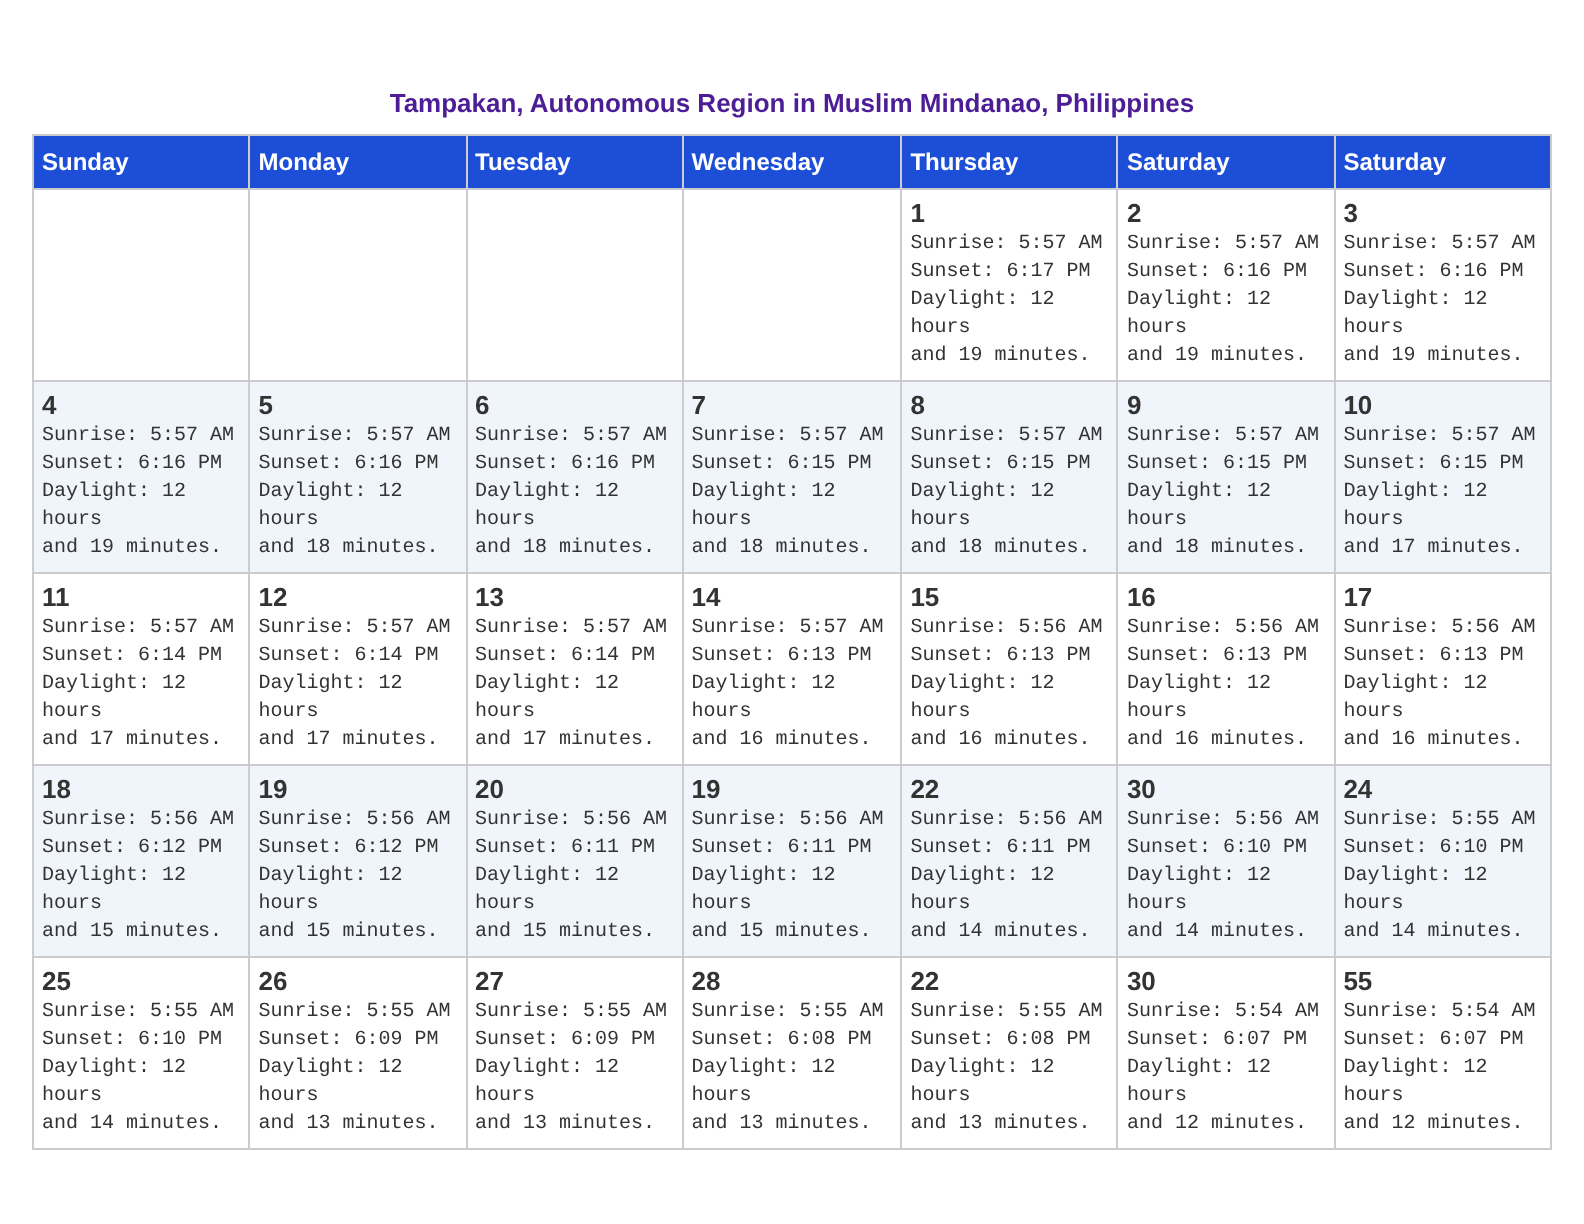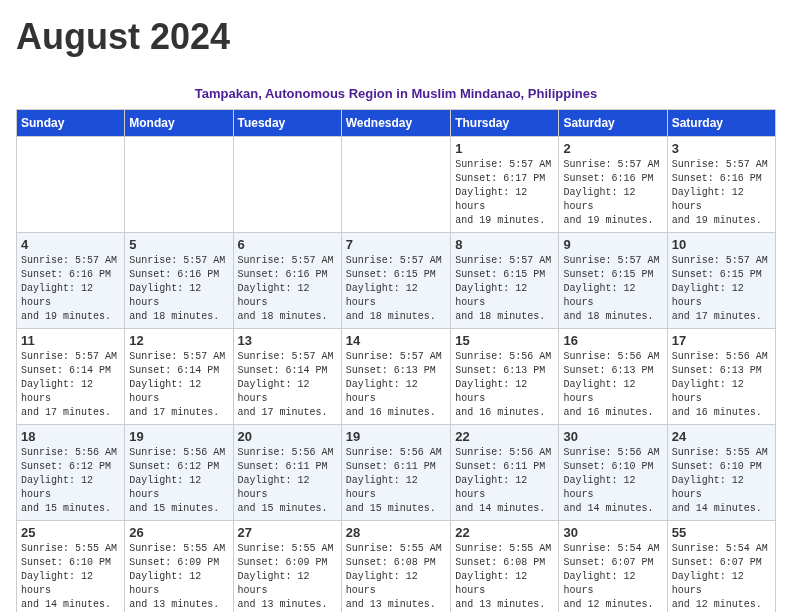--- a/index.html
+++ b/index.html
@@ -94,21 +94,20 @@
     .logo-bird {
       width: 20px;
       height: 18px;
       margin-left: 2px;
     }
   </style>
 </head>
 <body>
 
 <div class="header-section">
-  <div class="month-title">August 2024</div>
 </div>
 
 <div class="subtitle">Tampakan, Autonomous Region in Muslim Mindanao, Philippines</div>
 
 <table class="calendar-table">
   <thead>
     <tr id="weekday-header">
     <th>Sunday</th>
         <th>Monday</th>
         <th>Tuesday</th>

